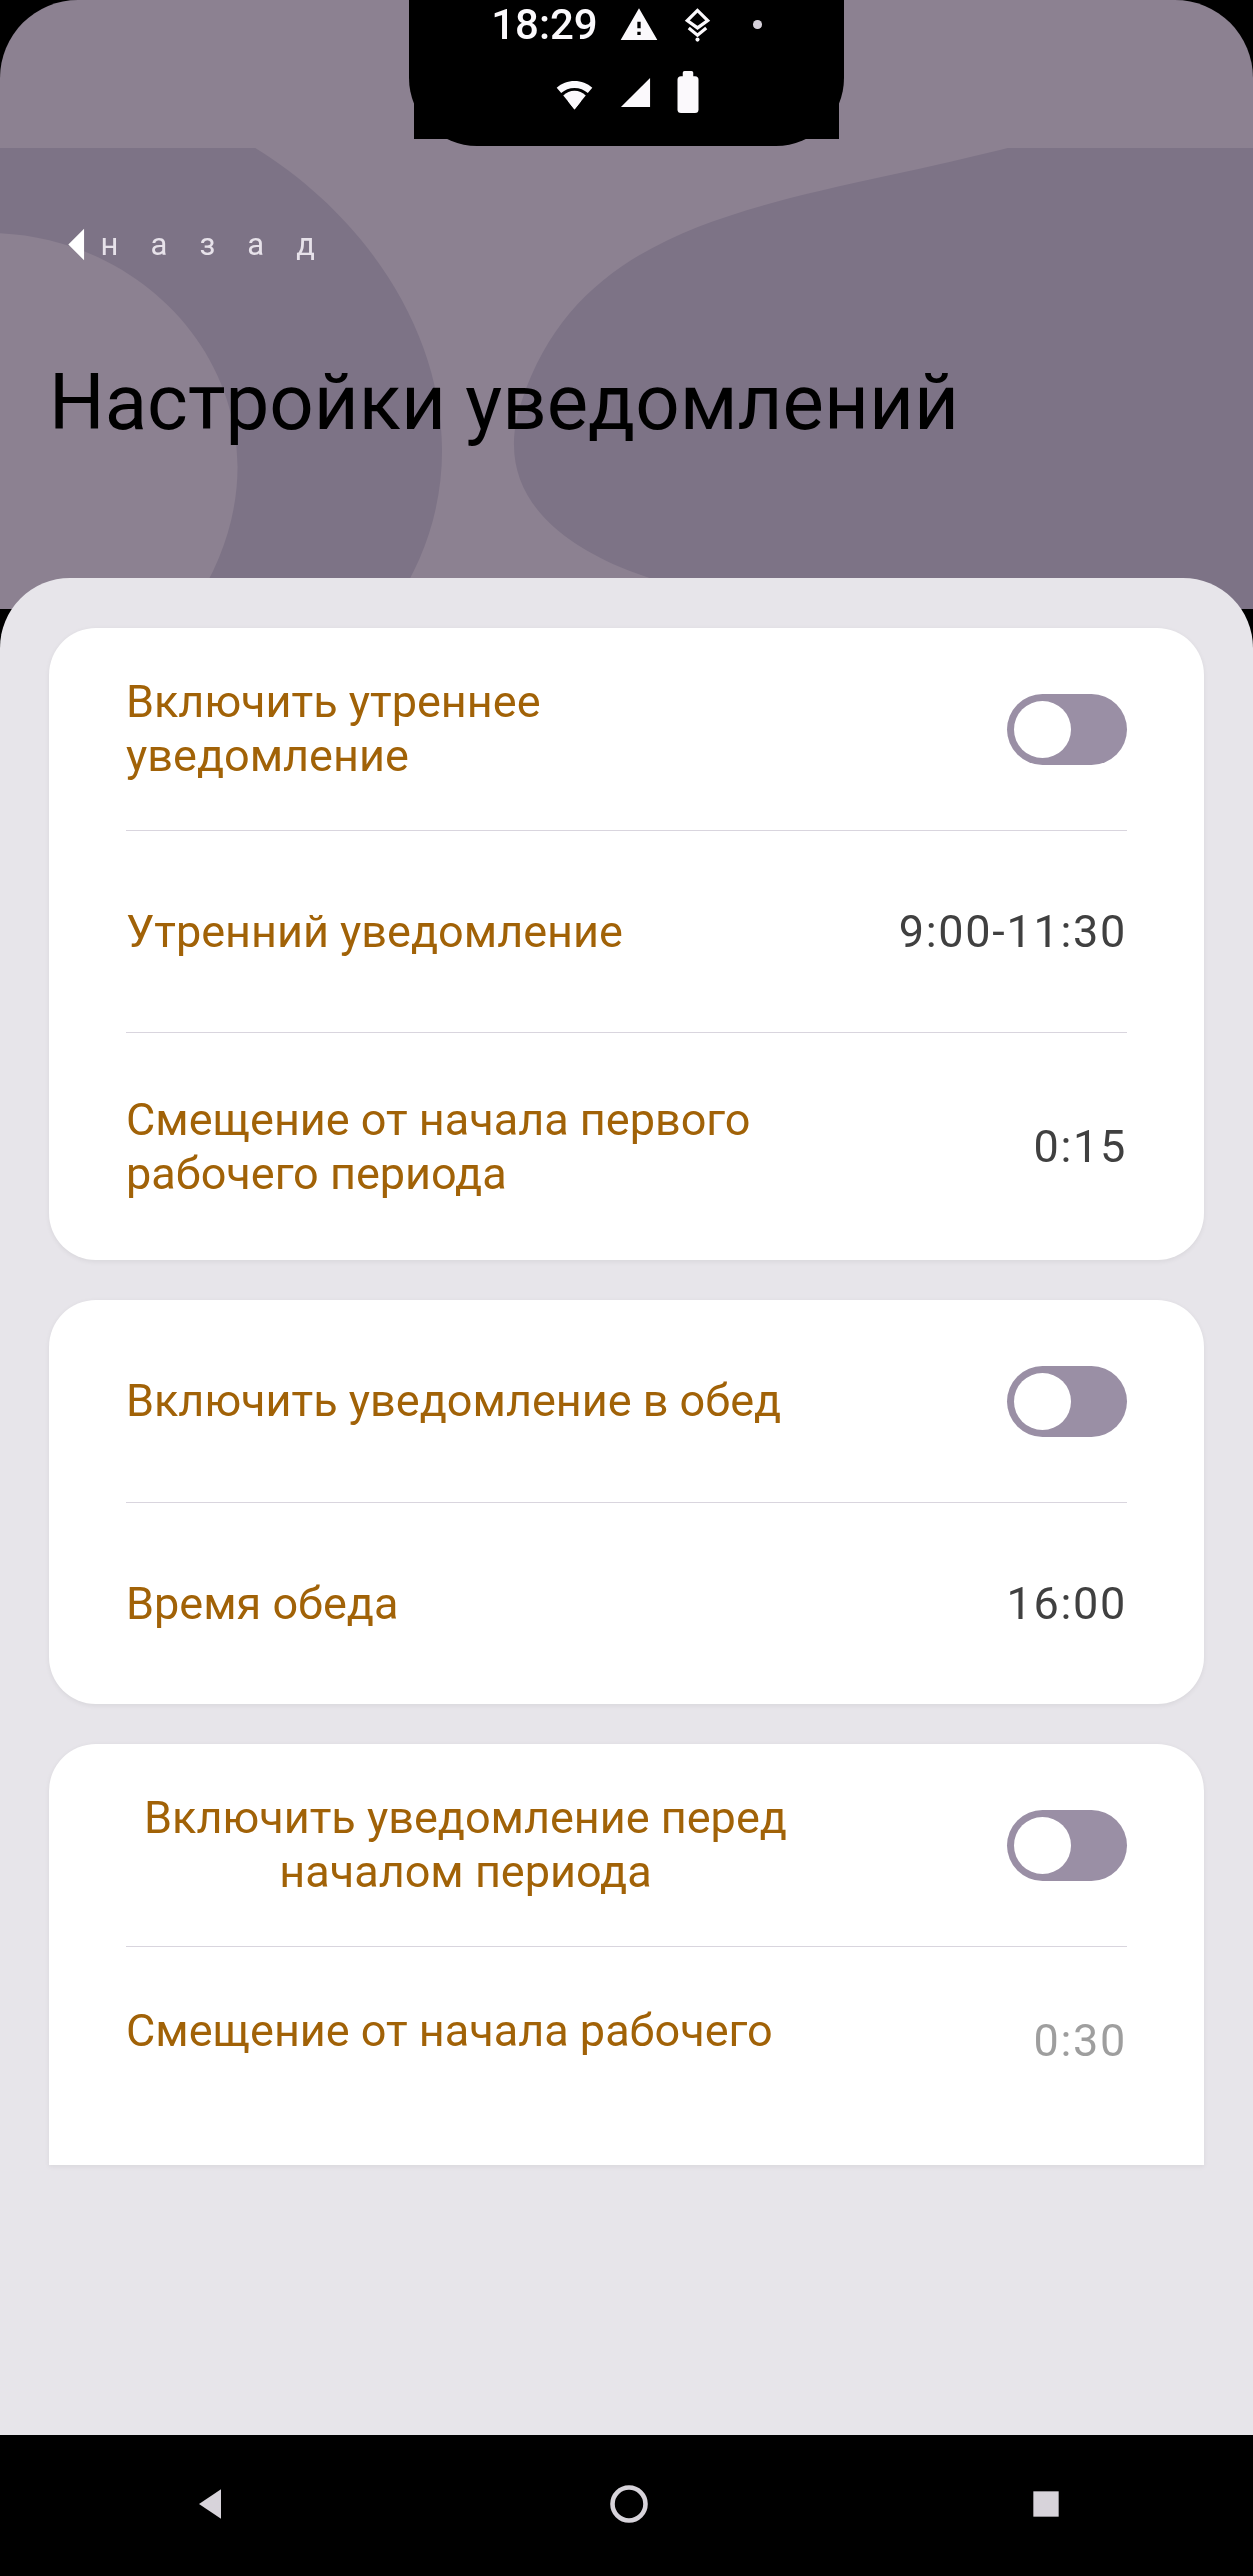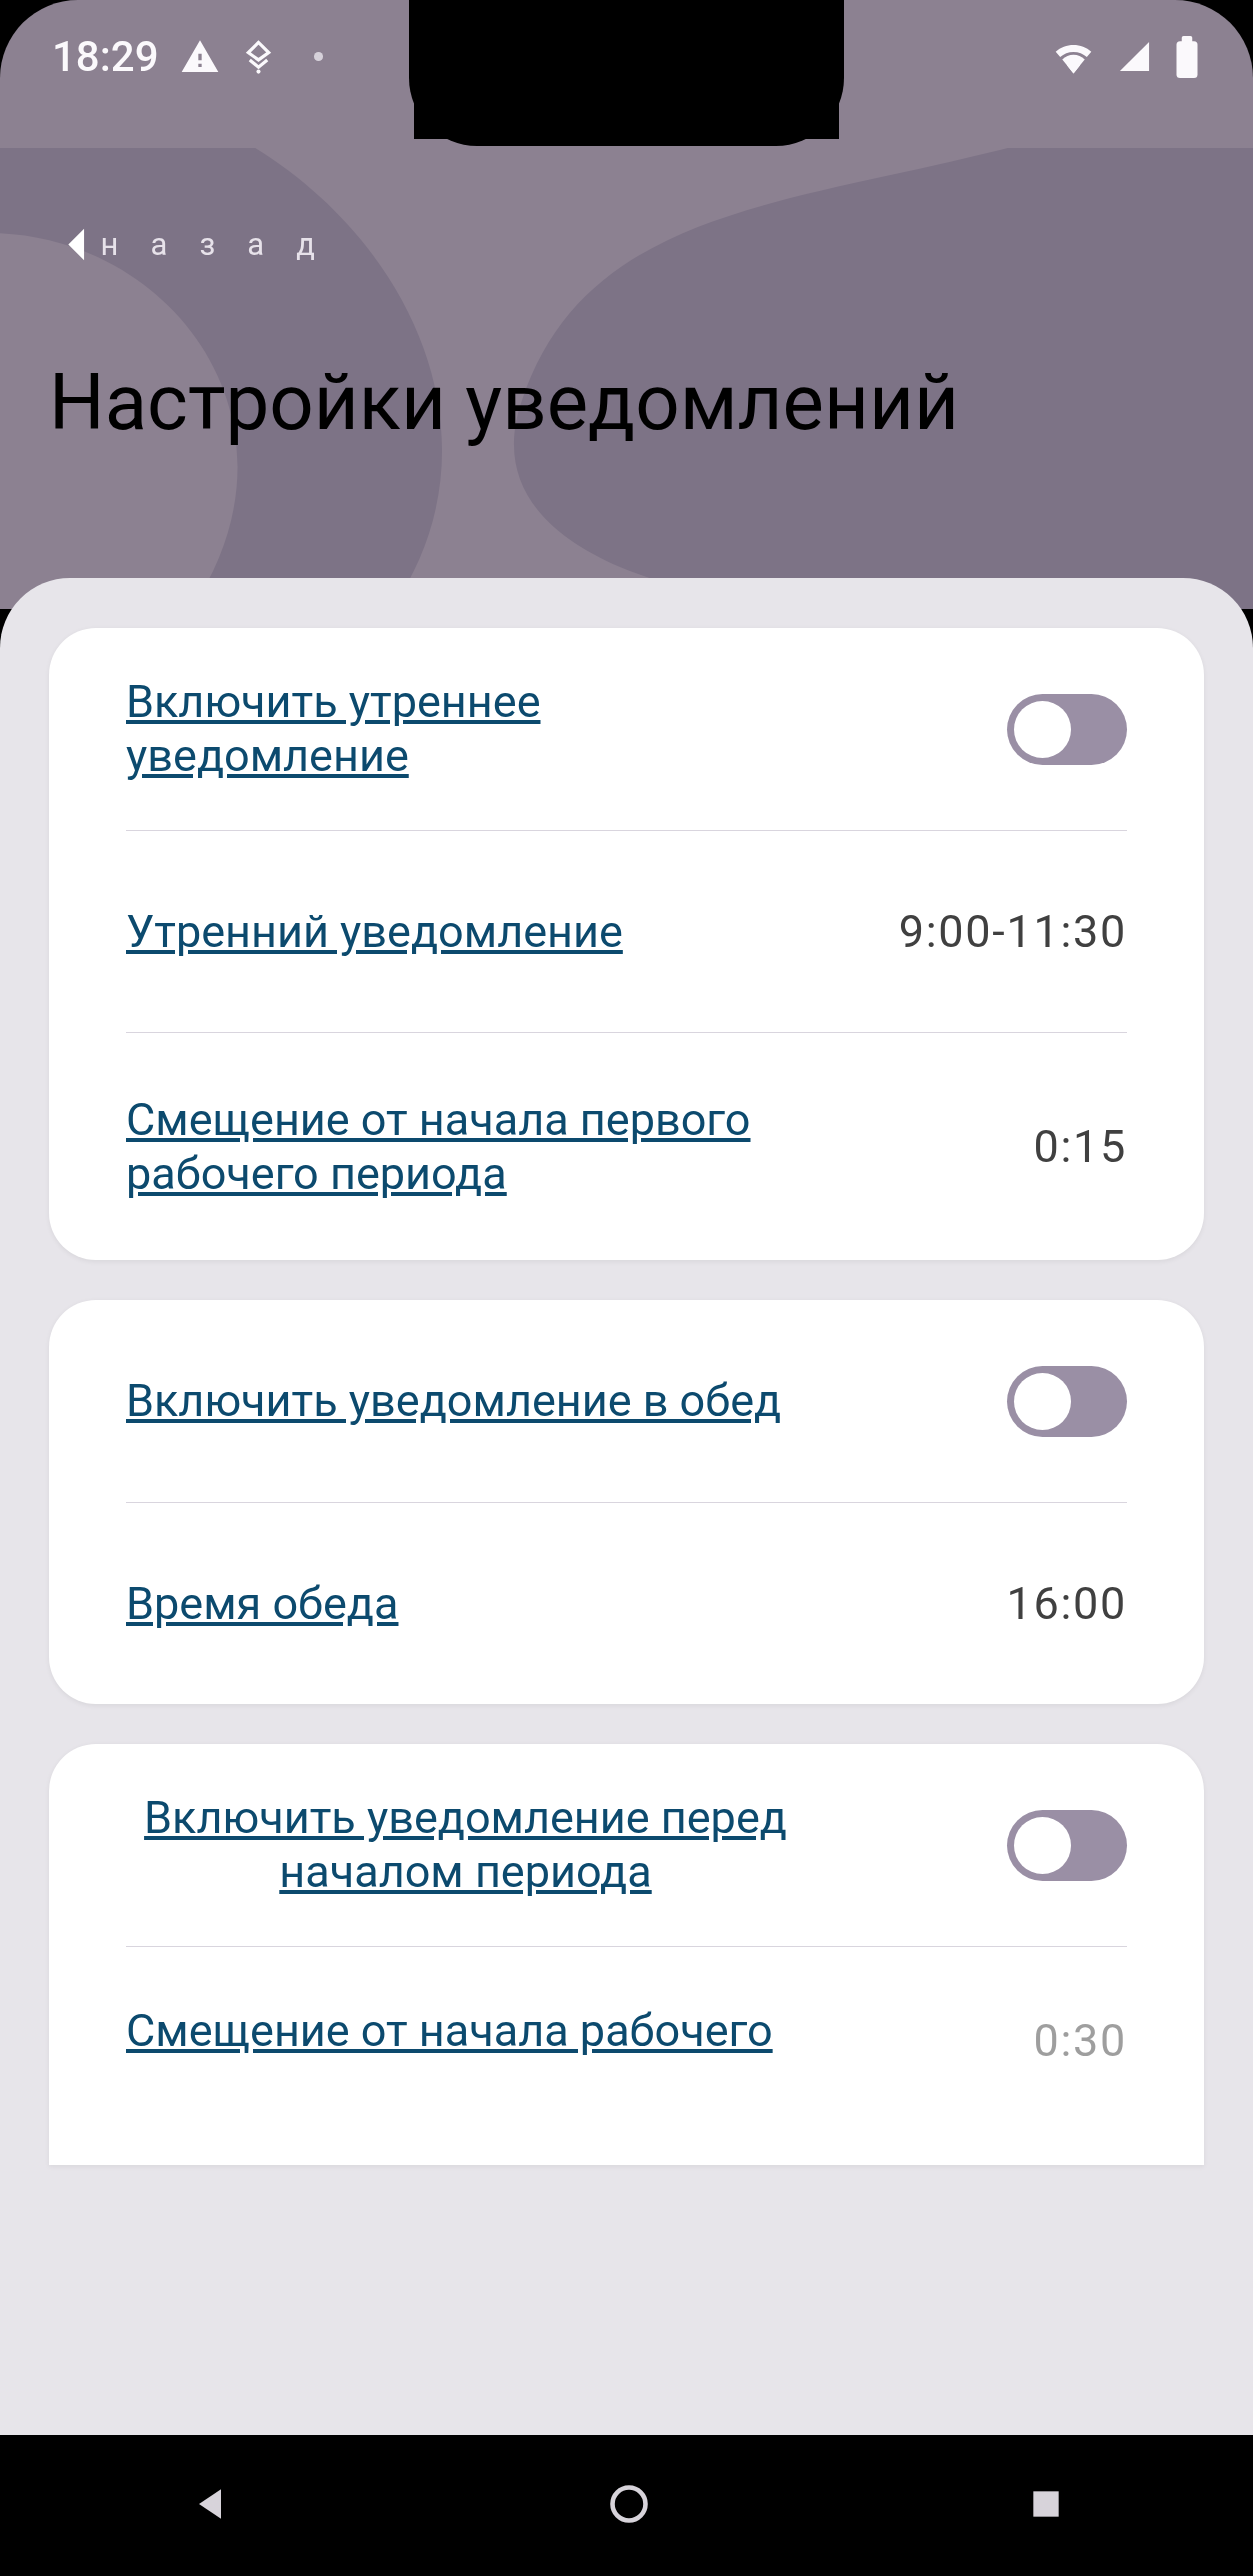--- a/index.html
+++ b/index.html
@@ -46,20 +46,21 @@
 
   .statusbar-content {
     position: absolute;
     top: 0; left: 0; width: 1253px; height: 113px;
     display: flex;
     justify-content: space-between;
     align-items: center;
     padding: 0 52px;
     z-index: 4;
     color: #fff;
+    flex-direction: column;
   }
   .sb-group { display: flex; align-items: center; gap: 21px; }
   .sb-time { font-size: 42px; font-weight: 500; color: #fbf9fc; }
   .sb-icon { display: inline-flex; }
   .sb-dot { width: 8.7px; height: 8.7px; background: #d6d1da; border-radius: 50%; margin-left: 17.4px; }
 
   
   .header {
     position: absolute;
     top: 139px;
@@ -124,24 +125,23 @@
     display: flex;
     align-items: center;
     justify-content: space-between;
     min-height: 202px;
     gap: 42px;
   }
   .row + .row { border-top: 1.7px solid #d9d5de; }
   .row.tall { min-height: 228px; }
   .row-label {
     font-size: 45px;
-    color: #0c4a6e;
+    color: #a16207;
     line-height: 1.2;
     max-width: 679px;
-    text-decoration: underline;
   }
   .row-value {
     font-size: 45px;
     color: #404040;
     letter-spacing: 1.7px;
     white-space: nowrap;
   }
 
   .toggle {
     width: 120px;

